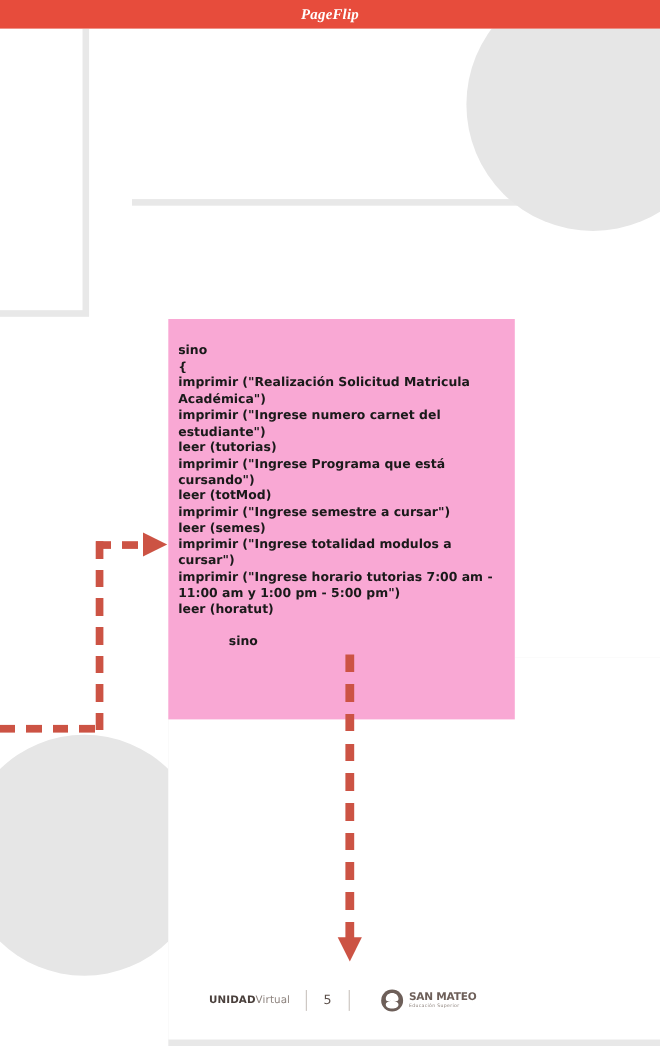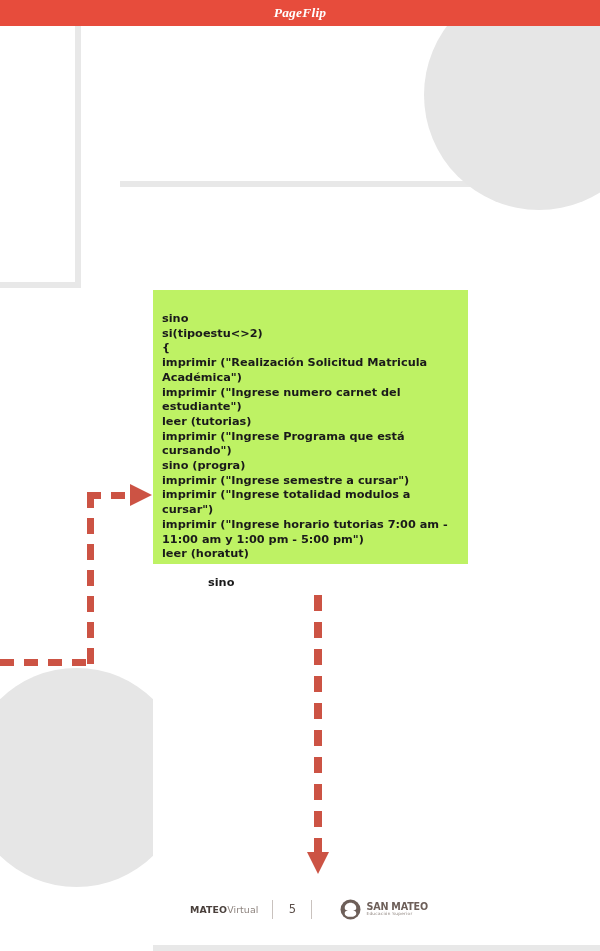--- a/index.html
+++ b/index.html
@@ -86,22 +86,22 @@
   }
   .circle-bottom-left {
     left: -33px; top: 642px;
     width: 219px; height: 219px;
   }
 
   
   .code-box {
     position: absolute;
     left: 153px; top: 264px;
-    width: 315px; height: 274px;
-    background: #bef264;
+    width: 315px; height: 364px;
+    background: #f9a8d4;
     box-sizing: border-box;
     padding: 22px 12px 10px 9px;
     z-index: 20;
   }
   .code-line {
     color: #1a1a1a;
     font-size: 11.3px;
     line-height: 14.7px;
     font-weight: 600;
     white-space: pre-wrap;
@@ -243,46 +243,46 @@
 
   <div class="deco-circle circle-top-right"></div>
   <div class="deco-circle circle-bottom-left"></div>
 
   <div class="sheet sheet-lower-right">
     <div class="paper"></div>
   </div>
 
   <div class="code-box">
     <div class="code-line">sino</div>
-    <div class="code-line">si(tipoestu&lt;&gt;2)</div>
     <div class="code-line">{</div>
     <div class="code-line">imprimir ("Realización Solicitud Matricula Académica")</div>
     <div class="code-line">imprimir ("Ingrese numero carnet del estudiante")</div>
     <div class="code-line">leer (tutorias)</div>
     <div class="code-line">imprimir ("Ingrese Programa que está cursando")</div>
-    <div class="code-line">sino (progra)</div>
+    <div class="code-line">leer (totMod)</div>
     <div class="code-line">imprimir ("Ingrese semestre a cursar")</div>
+    <div class="code-line">leer (semes)</div>
     <div class="code-line">imprimir ("Ingrese totalidad modulos a cursar")</div>
     <div class="code-line">imprimir ("Ingrese horario tutorias 7:00 am - 11:00 am y 1:00 pm - 5:00 pm")</div>
     <div class="code-line">leer (horatut)</div>
     <div class="code-line indented">sino</div>
   </div>
 
   <div class="conn conn-h-bottom"></div>
   <div class="conn conn-v-left"></div>
   <div class="conn conn-h-top"></div>
   <div class="conn arrow-right"></div>
 
   <div class="conn conn-v-center"></div>
   <div class="conn arrow-down"></div>
 
   <div class="page-footer">
 
     <div class="brand-unidad">
-      <span class="b-strong">MATEO</span><span class="b-light">Virtual</span>
+      <span class="b-strong">UNIDAD</span><span class="b-light">Virtual</span>
     </div>
 
     <div class="footer-divider"></div>
 
     <div class="page-number">5</div>
 
     <div class="footer-divider"></div>
 
     <div class="logo-sanmateo">
       <svg class="logo-mark" viewBox="0 0 40 40">

